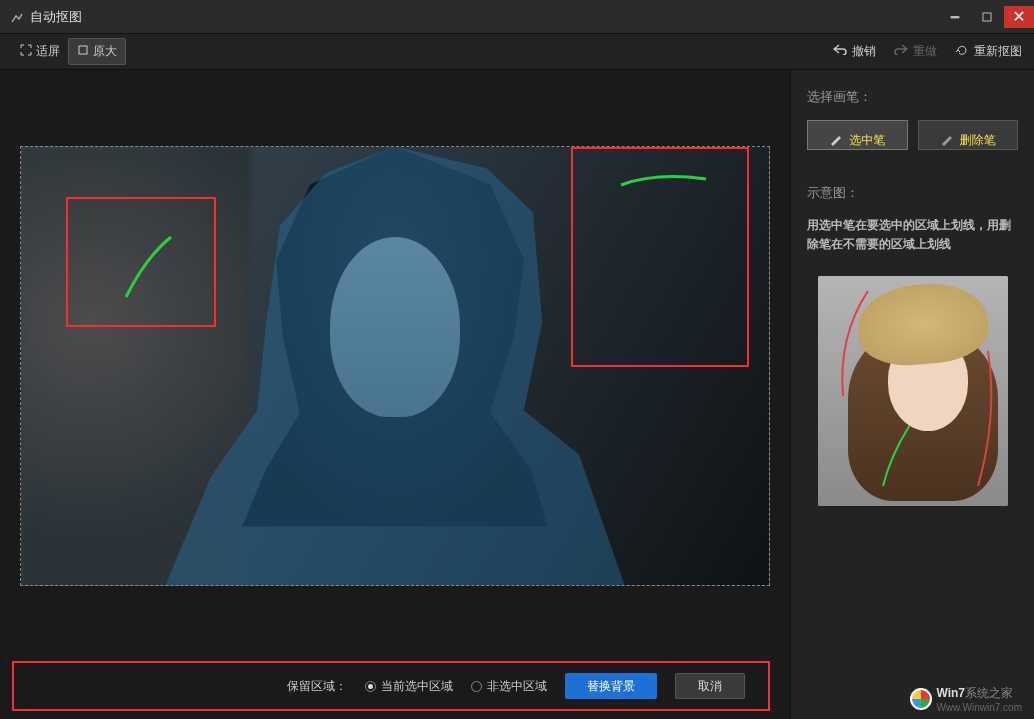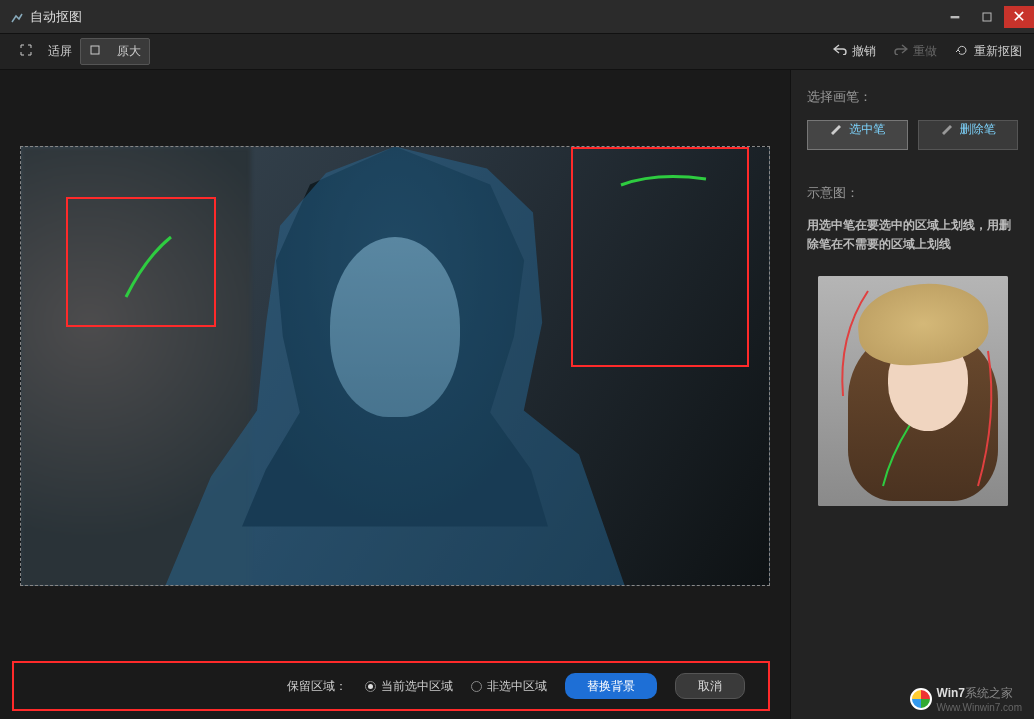--- a/index.html
+++ b/index.html
@@ -10,21 +10,21 @@
 .titlebar .app-icon { margin-right: 6px; display: flex; }
 .titlebar .title { font-size: 13px; color: #ddd; }
 .titlebar .spacer { flex: 1; }
 .win-btn { width: 30px; height: 22px; display: flex; align-items: center; justify-content: center; margin-left: 2px; cursor: pointer; }
 .win-min { background: #2b2b2b; color: #bbb; font-size: 14px; line-height: 8px; }
 .win-max { background: #2b2b2b; color: #bbb; }
 .win-close { background: #c8332b; color: #fff; font-size: 16px; }
 
 
 .toolbar { height: 36px; background: #222; display: flex; align-items: center; padding: 0 12px; border-bottom: 1px solid #111; }
-.tool-btn { display: flex; align-items: center; gap: 16px; padding: 4px 8px; color: #ccc; cursor: pointer; border-radius: 2px; }
+.tool-btn { display: flex; align-items: center; gap: 4px; padding: 4px 8px; color: #ccc; cursor: pointer; border-radius: 2px; }
 .tool-btn.active { background: #3a3a3a; border: 1px solid #555; }
 .slider-wrap { margin-left: 20px; display: flex; align-items: center; gap: 10px; }
 .slider { width: 200px; height: 4px; background: #555; position: relative; border-radius: 2px; }
 .slider-thumb { position: absolute; top: -4px; left: 27%; width: 10px; height: 12px; background: #aaa; border-radius: 2px; }
 .zoom-val { color: #aaa; }
 .toolbar .spacer { flex: 1; }
 .action-btn { display: flex; align-items: flex-start; gap: 5px; color: #ccc; margin-left: 18px; cursor: pointer; }
 .action-btn.disabled { color: #666; }
 
 
@@ -44,29 +44,29 @@
 .red-box.b1 { left: 45px; top: 50px; width: 150px; height: 130px; }
 .red-box.b2 { left: 550px; top: 0; width: 178px; height: 220px; }
 
 .green-stroke { position: absolute; }
 
 
 .bottom-bar { height: 50px; margin: 0 20px 14px 12px; display: flex; align-items: center; justify-content: center; gap: 18px; border: 2px solid #ff2a2a; padding-left: 250px; }
 .radio { display: flex; align-items: center; gap: 5px; cursor: pointer; }
 .radio-dot { width: 11px; height: 11px; border: 1px solid #888; border-radius: 50%; display: flex; align-items: center; justify-content: center; }
 .radio-dot.on::after { content: ""; width: 5px; height: 5px; background: #ddd; border-radius: 50%; }
-.btn { height: 26px; padding: 0 22px; display: flex; align-items: center; border-radius: 10px; cursor: pointer; }
+.btn { height: 26px; padding: 0 22px; display: flex; align-items: center; border-radius: 2px; cursor: pointer; }
 .btn.primary { background: #1e6fd6; color: #fff; }
 .btn.secondary { background: #3a3a3a; color: #ddd; border: 1px solid #555; }
 
 
 .sidebar { flex: 1; background: #232323; border-left: 1px solid #111; padding: 18px 16px; display: flex; flex-direction: column; gap: 14px; }
 .side-label { color: #999; font-size: 13px; }
 .brush-row { display: flex; gap: 10px; }
-.brush-btn { flex: 1; height: 30px; background: #3a3a3a; border: 1px solid #555; display: flex; align-items: flex-start; justify-content: center; gap: 6px; cursor: pointer; color: #7dd3fc; }
+.brush-btn { flex: 1; height: 30px; background: #3a3a3a; border: 1px solid #555; display: flex; align-items: flex-end; justify-content: center; gap: 6px; cursor: pointer; color: #fde047; }
 .brush-btn.active { background: #454545; border-color: #777; }
 .help-text { color: #bbb; line-height: 1.6; font-size: 12px; font-weight: bold; }
 .example-img { width: 190px; height: 230px; margin: 8px auto 0; background: #a0a0a0; position: relative; border-radius: 2px; overflow: hidden; }
 .example-img .girl-bg { position: absolute; inset: 0; background: linear-gradient(#b5b5b5,#8a8a8a); }
 .example-img .hat { position: absolute; left: 40px; top: 8px; width: 130px; height: 80px; background: radial-gradient(ellipse,#d4b878,#b89a5e); border-radius: 50% 50% 40% 40%; transform: rotate(-5deg); }
 .example-img .girl-face { position: absolute; left: 70px; top: 60px; width: 80px; height: 95px; background: #f0d5c0; border-radius: 45% 45% 50% 50%; }
 .example-img .hair { position: absolute; left: 30px; top: 55px; width: 150px; height: 170px; background: linear-gradient(#6b4a2e,#4a3220); border-radius: 40% 40% 30% 30%; z-index: -0; }
 .example-img .girl-face { z-index: 1; }
 .example-img .hat { z-index: 2; }
 

